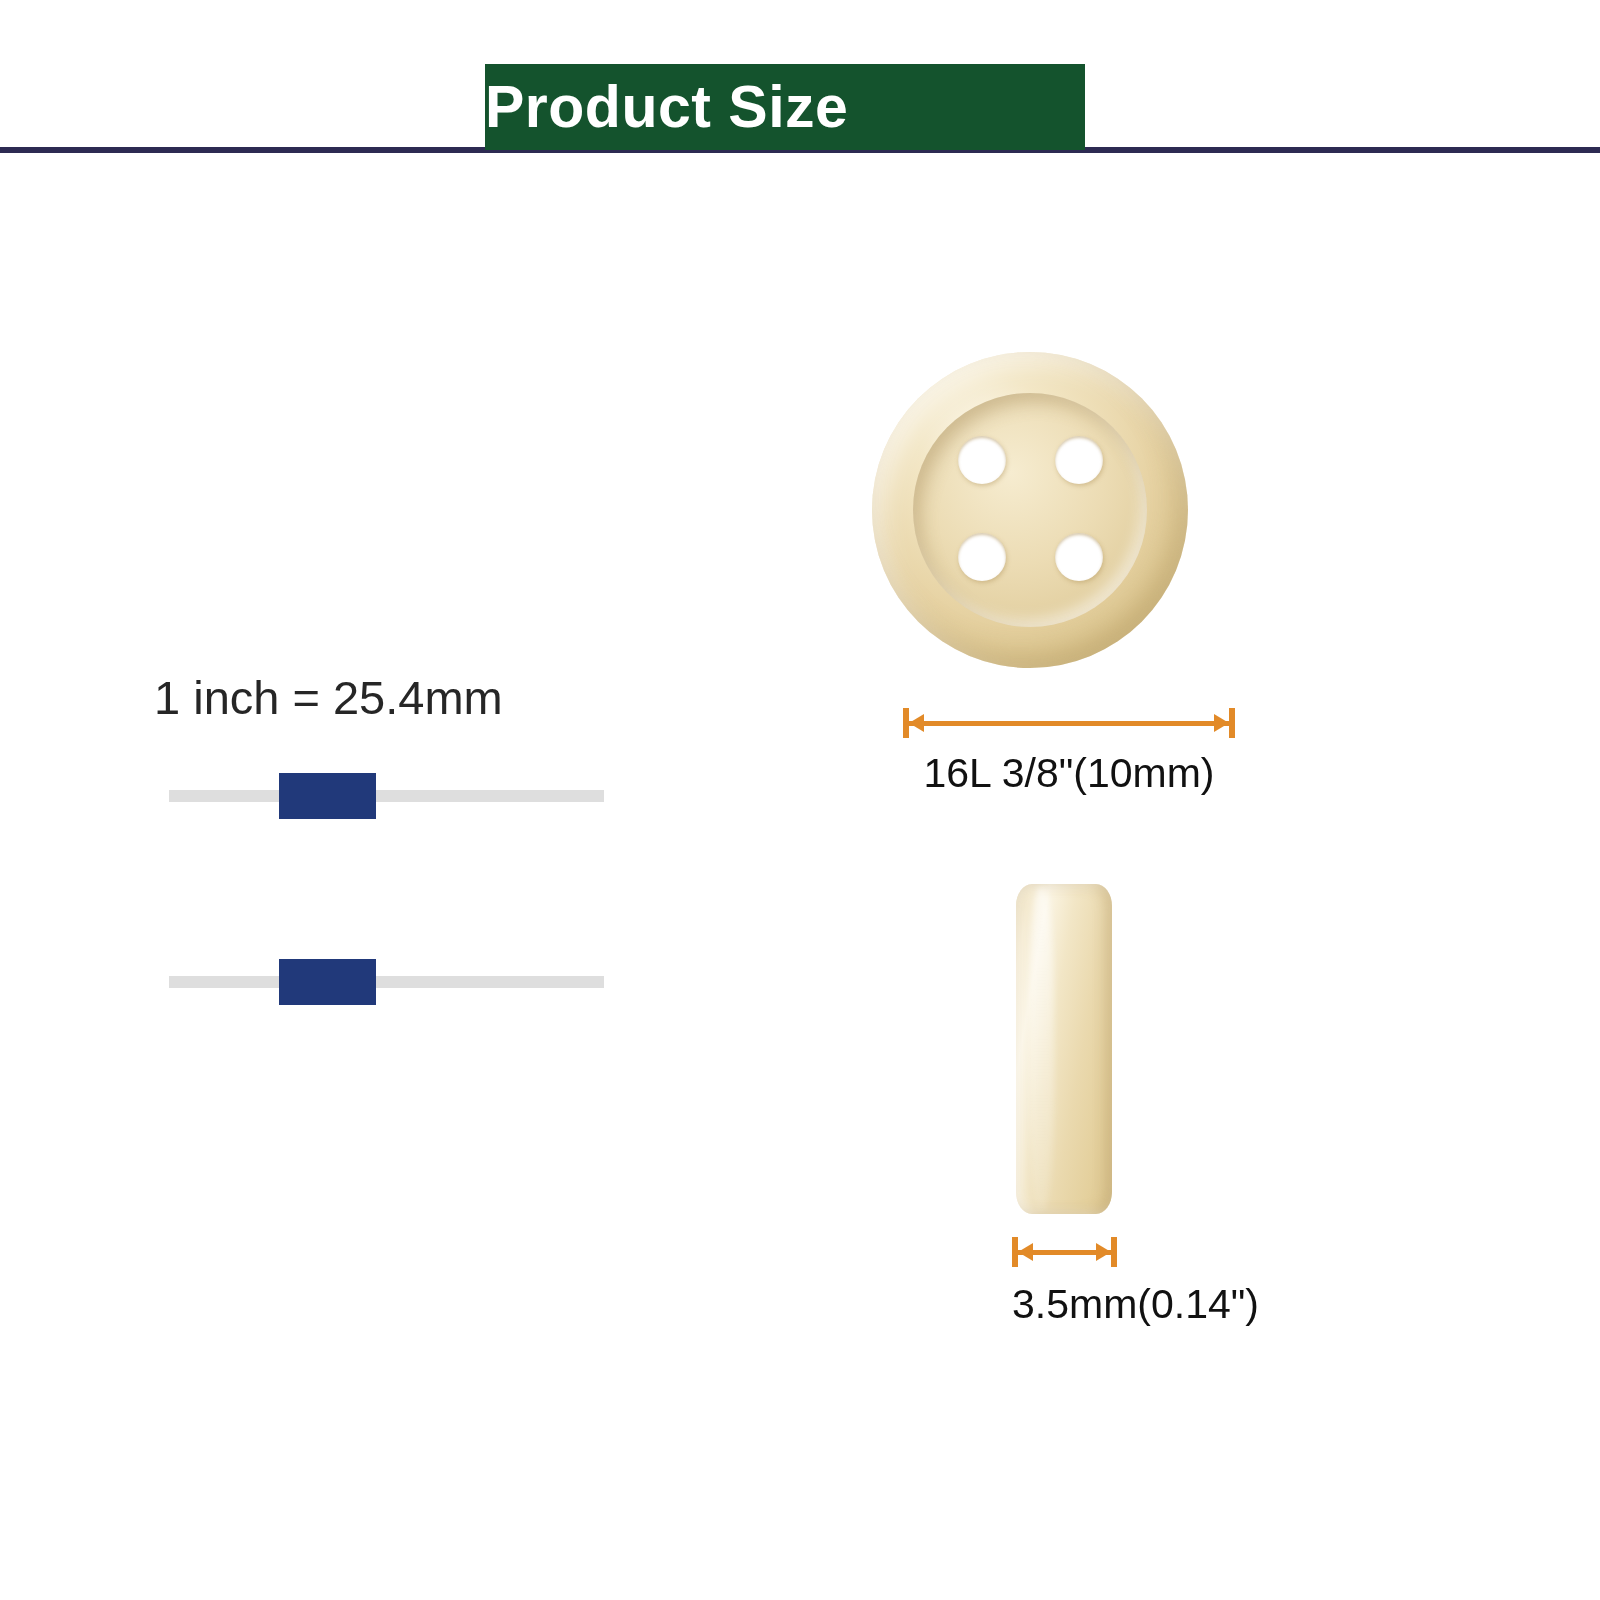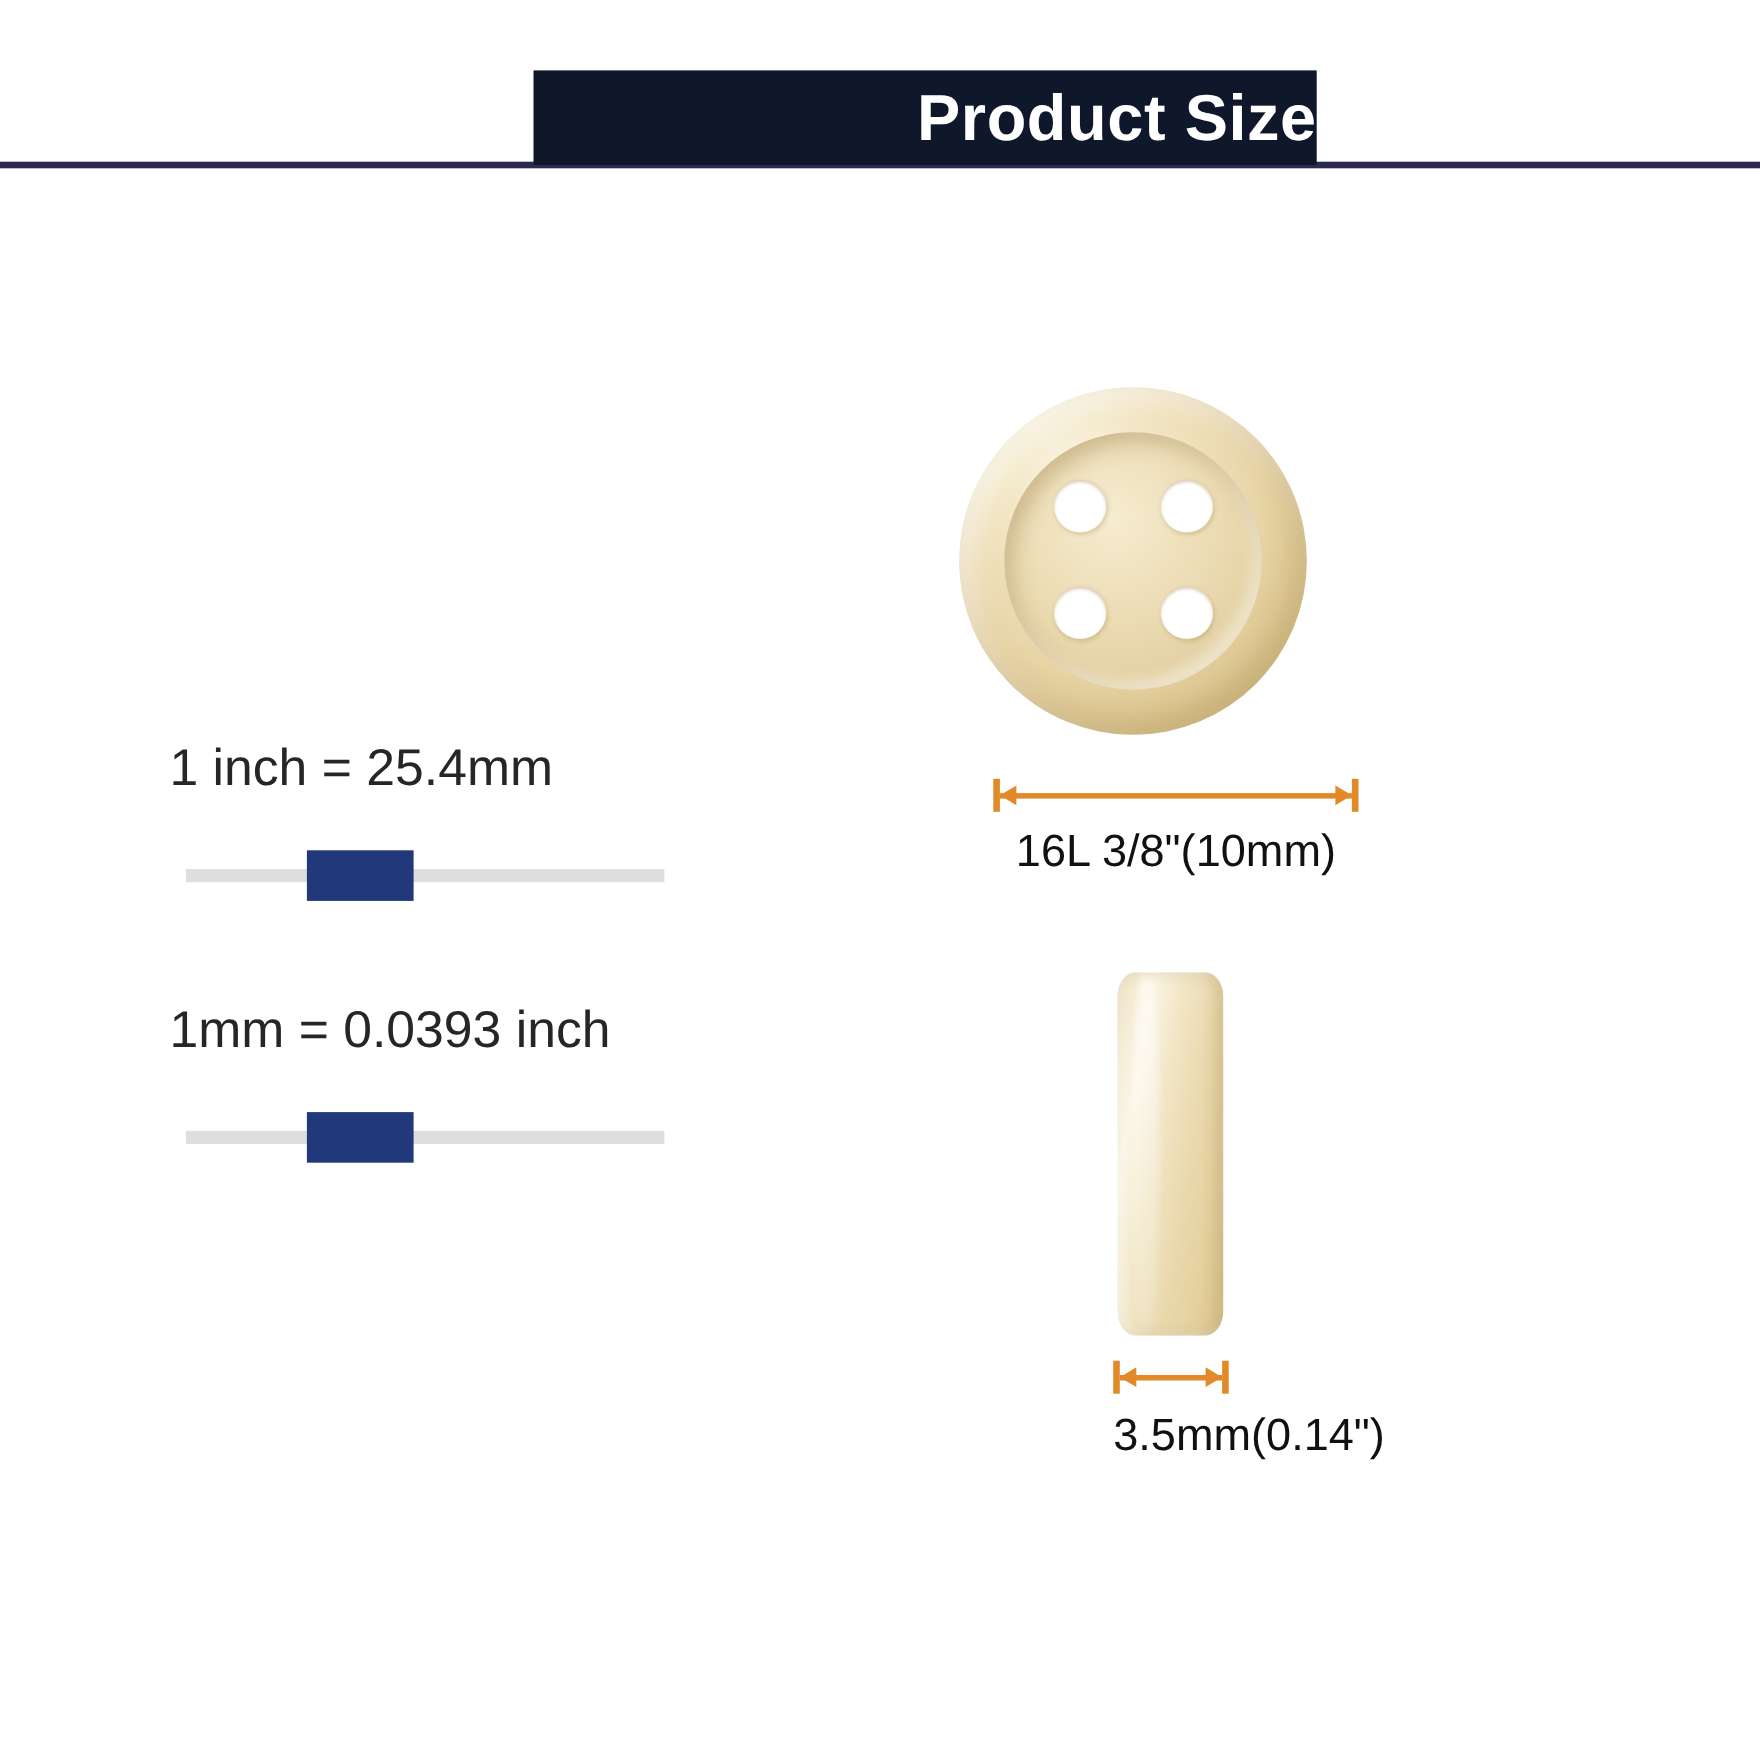--- a/index.html
+++ b/index.html
@@ -22,26 +22,26 @@
     left: 0;
     top: 147px;
     width: 1600px;
     height: 6px;
     background: #2d2a52;
   }
   .header-banner {
     position: absolute;
     left: 485px;
     top: 64px;
-    width: 712px;
+    width: 600px;
     height: 86px;
-    background: #0f172a;
+    background: #14532d;
     display: flex;
     align-items: center;
-    justify-content: flex-end;
+    justify-content: flex-start;
   }
   .header-title {
     color: #ffffff;
     font-size: 59px;
     font-weight: bold;
     letter-spacing: 0.5px;
     line-height: 1;
     white-space: nowrap;
   }
 
@@ -236,21 +236,20 @@
 
 <div class="conv-block" id="conv-0">
   <div class="conv-label">1 inch = 25.4mm</div>
   <div class="slider">
     <div class="slider-track"></div>
     <div class="slider-thumb"></div>
   </div>
 </div>
 
 <div class="conv-block" id="conv-1">
-  <div class="conv-label">1mm = 0.0393 inch</div>
   <div class="slider">
     <div class="slider-track"></div>
     <div class="slider-thumb"></div>
   </div>
 </div>
 
 <div class="btn-top-wrap">
   <div class="btn-front"></div>
   <div class="btn-holes">
     <div class="hole h-tl"></div>

